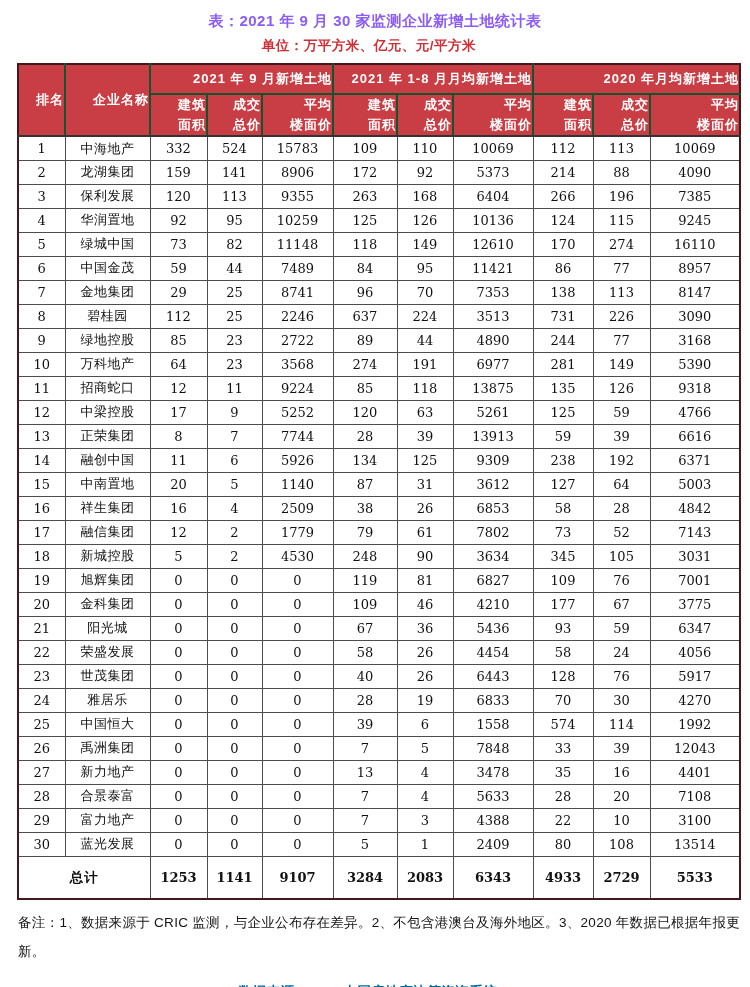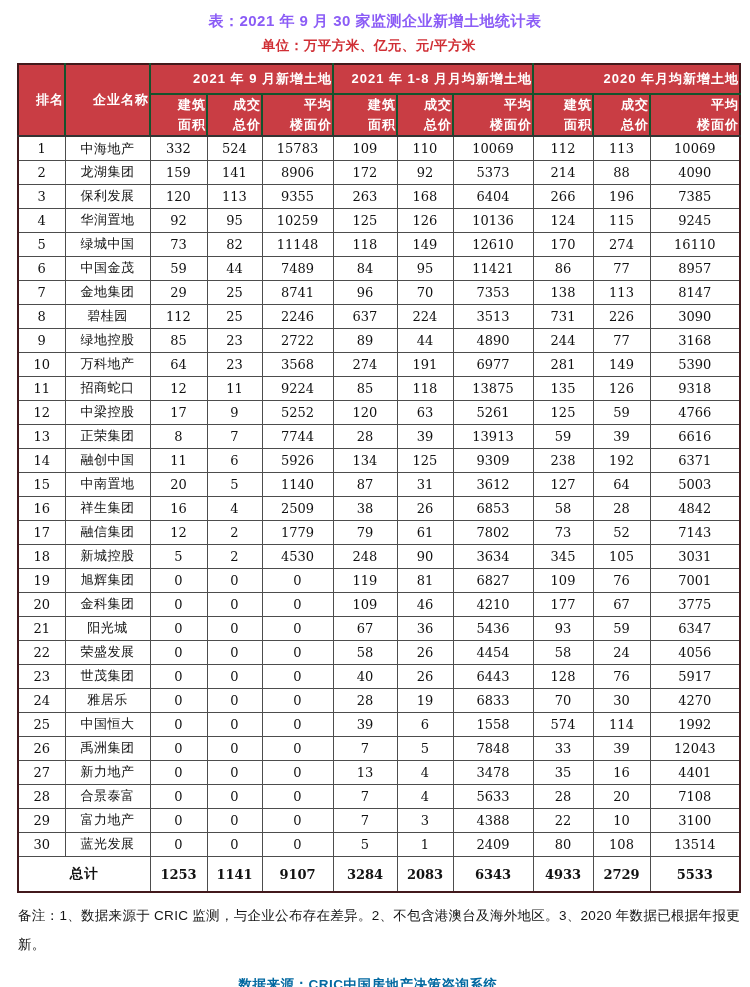--- a/index.html
+++ b/index.html
@@ -69,21 +69,21 @@
     font-size: 13px;
     color: #111;
     overflow: hidden;
     white-space: nowrap;
   }
   tbody td.num {
     font-family: "DejaVu Serif", "Liberation Serif", serif;
     font-size: 13px;
   }
   tbody td.company { letter-spacing: 0.5px; }
-  tbody tr.total-row td { font-weight: bold; height: 36px; }
+  tbody tr.total-row td { font-weight: bold; height: 43px; }
   tbody tr.total-row td.total-label {
     font-size: 13.5px;
     letter-spacing: 1px;
   }
 
   .notes {
     margin: 9px 10px 0 18px;
     width: 722px;
     font-size: 13.5px;
     color: #151515;

